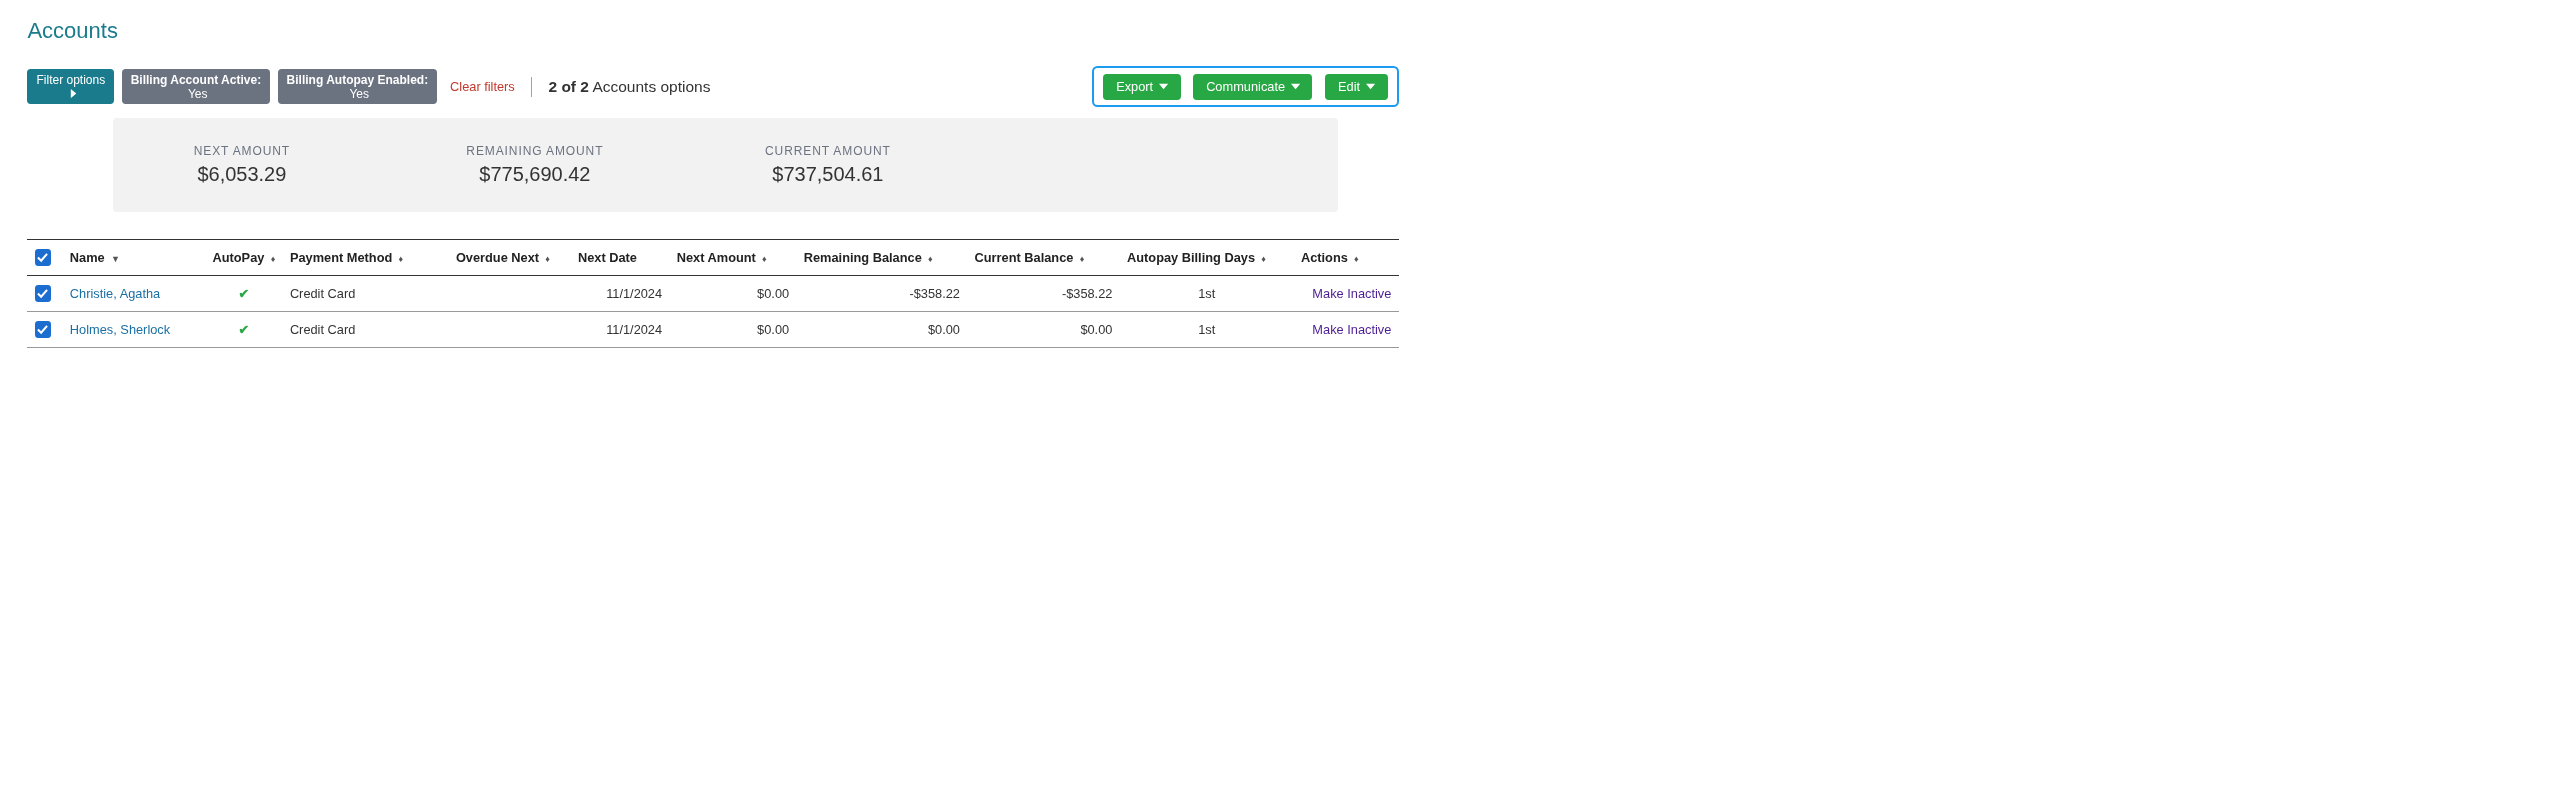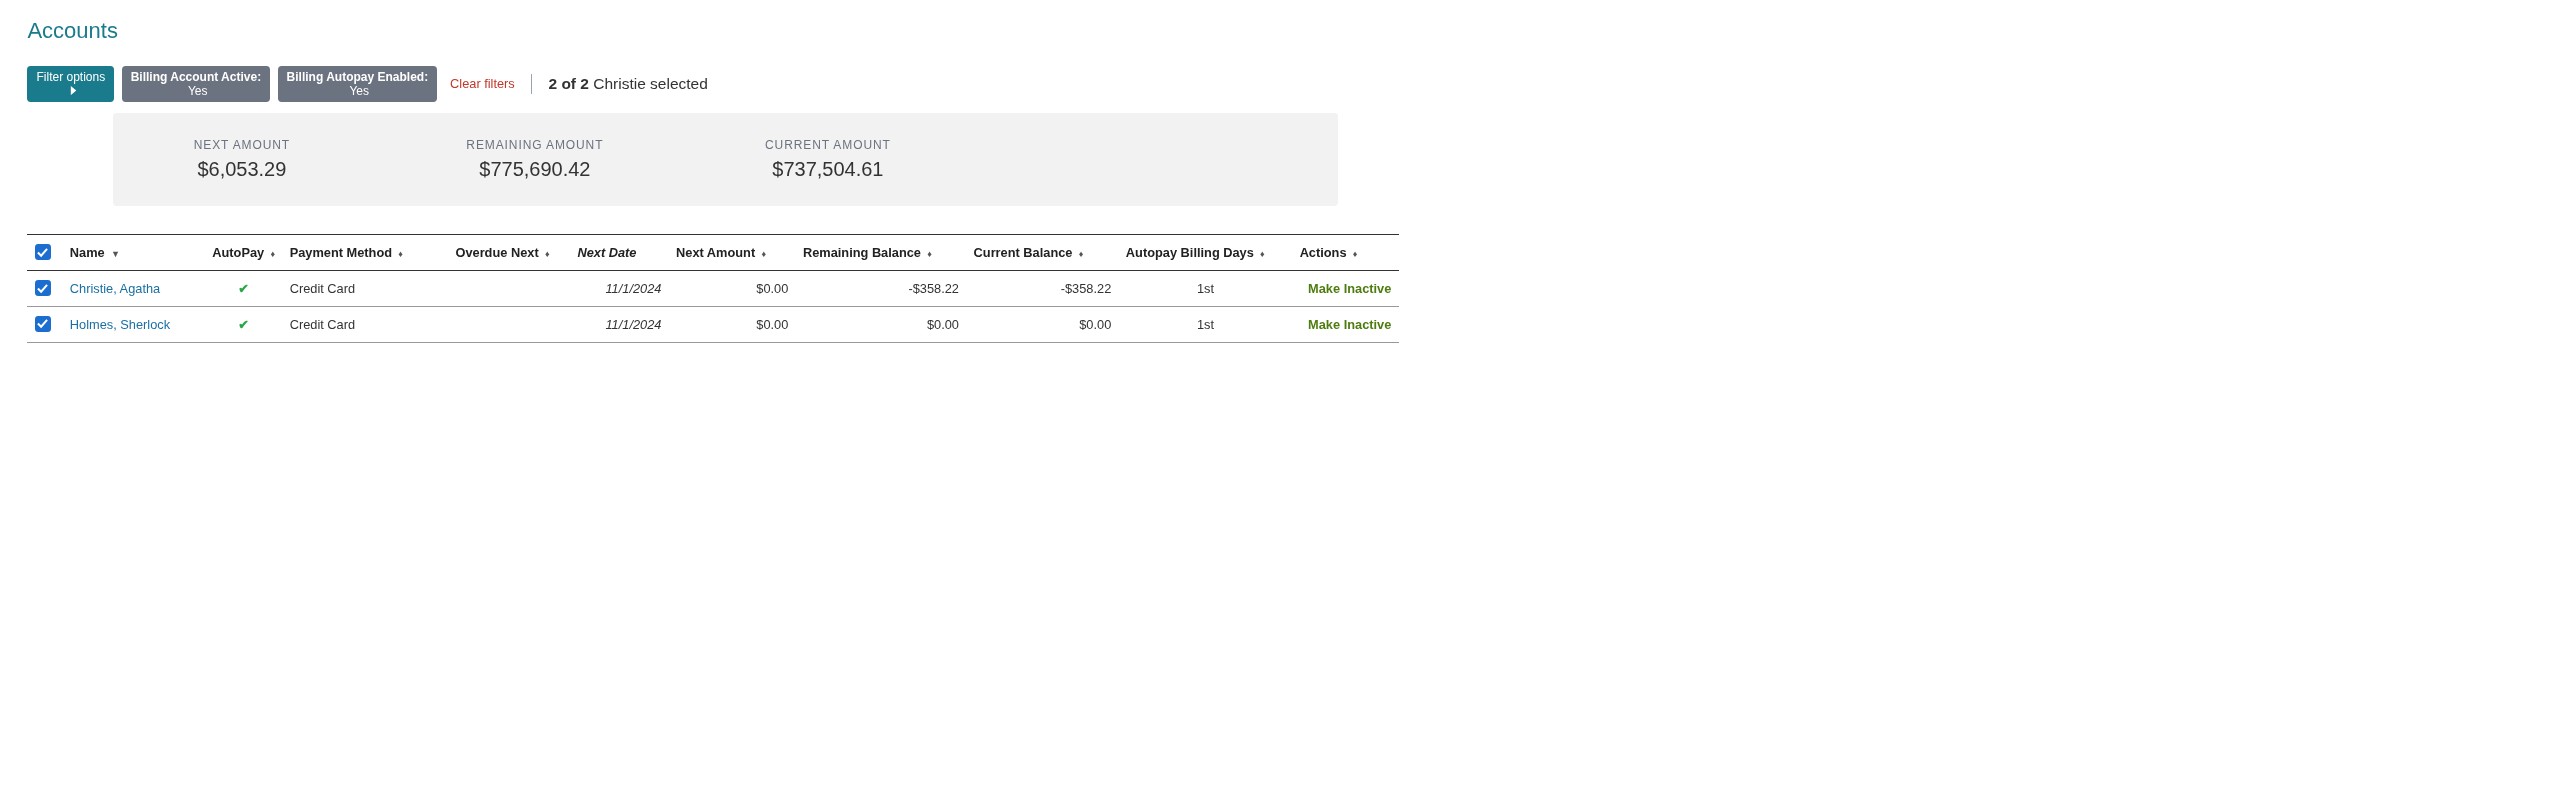--- a/index.html
+++ b/index.html
@@ -120,27 +120,27 @@
     border-radius: 2.7px;
     background: #1c6dd0;
     display: inline-flex;
     align-items: center;
     justify-content: center;
     cursor: pointer;
   }
   .cb svg { width: 11px; height: 11px; }
   .name-link { color: #1a6fa3; cursor: pointer; }
   .check-green { color: #28a745; font-weight: bold; }
-  .action-link { color: #4d7c0f; cursor: pointer; font-weight: bold; }
+  .action-link { color: #4c1d95; cursor: pointer; }
   .col-check { width: 37px; }
   .col-name { width: 155px; }
   .col-autopay { width: 73px; text-align: center;}
   .col-paymethod { width: 183px; }
   .col-overdue { width: 128px; text-align: right;}
-  .col-nextdate { width: 110px; text-align: right; font-style: italic;}
+  .col-nextdate { width: 110px; text-align: right;}
   .col-nextamt { width: 137px; text-align: right;}
   .col-rembal { width: 183px; text-align: right;}
   .col-curbal { width: 165px; text-align: right;}
   .col-billdays { width: 183px; text-align: center;}
   .col-actions { width: 110px; text-align: right;}
   svg.icon { width: 9.1px; height: 9.1px; fill: currentColor; }
 </style>
 </head>
 <body>
 
@@ -164,25 +164,45 @@
   <div class="pill pill-gray">
     <span class="bold">Billing Autopay Enabled:</span>
     <span style="margin-left:3.7px;">Yes</span>
   </div>
 
   <span class="clear-link">Clear filters</span>
 
   <div class="divider-v"></div>
 
   <div class="sel-text">
-    <span class="bold">2 of 2</span><span> Christie selected</span>
+    <span class="bold">2 of 2</span><span> Accounts options</span>
   </div>
 
   <div class="spacer"></div>
 
+  <div class="action-group">
+    <button class="btn-green">
+      <span>Export</span>
+      <span><svg class="icon" viewBox="0 0 10 10">
+            <path d="M0 2 L5 8 L10 2 Z"></path>
+          </svg></span>
+    </button>
+    <button class="btn-green">
+      <span>Communicate</span>
+      <span><svg class="icon" viewBox="0 0 10 10">
+            <path d="M0 2 L5 8 L10 2 Z"></path>
+          </svg></span>
+    </button>
+    <button class="btn-green">
+      <span>Edit</span>
+      <span><svg class="icon" viewBox="0 0 10 10">
+            <path d="M0 2 L5 8 L10 2 Z"></path>
+          </svg></span>
+    </button>
+  </div>
 </div>
 
 <div class="summary-card">
   <div class="summary-item">
     <div class="summary-label">NEXT AMOUNT</div>
     <div class="summary-value">$6,053.29</div>
   </div>
   <div class="summary-item">
     <div class="summary-label">REMAINING AMOUNT</div>
     <div class="summary-value">$775,690.42</div>

